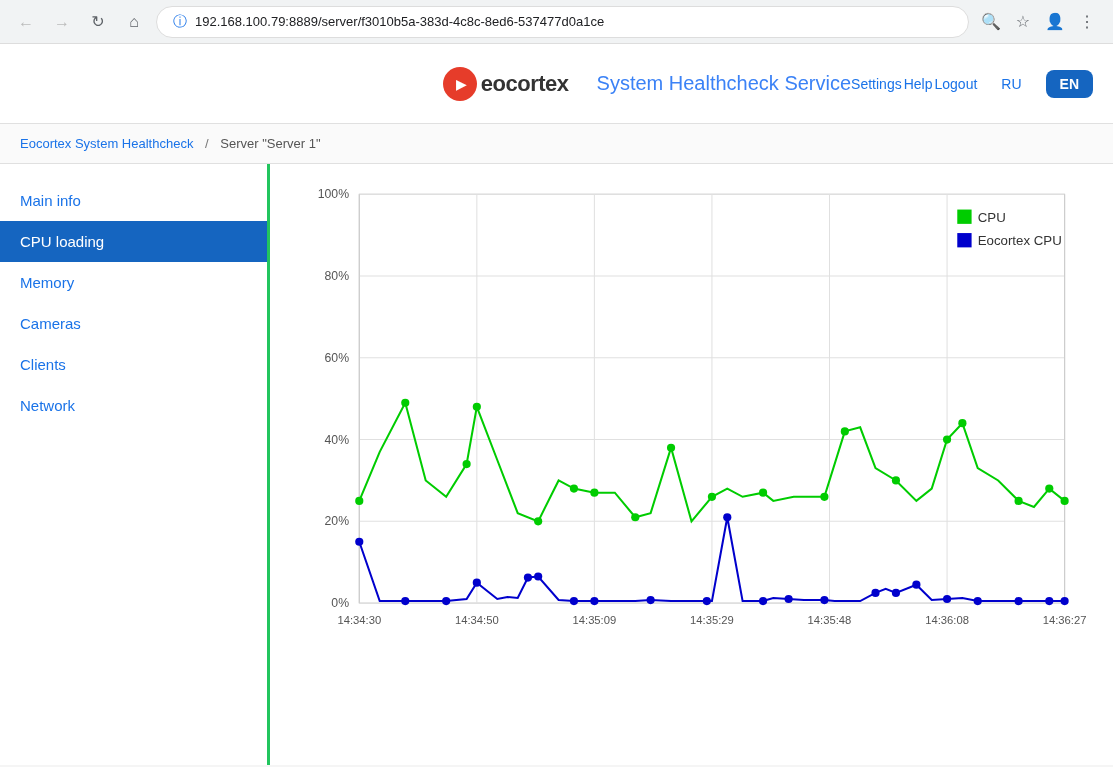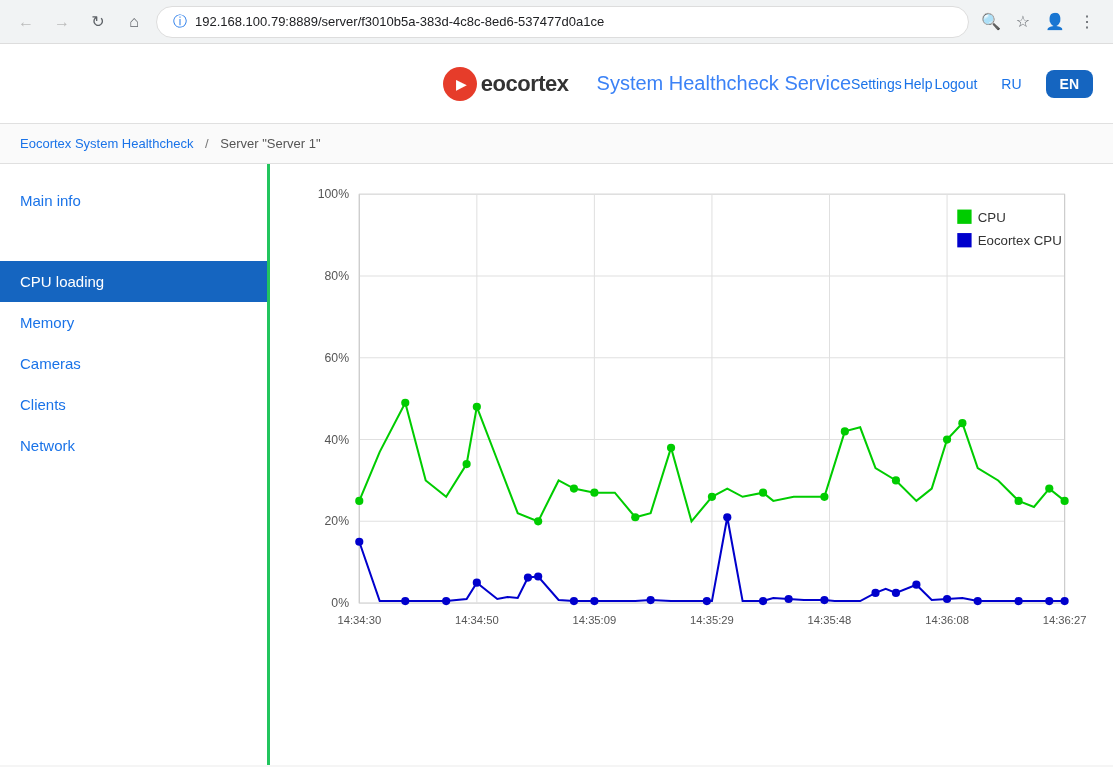--- a/index.html
+++ b/index.html
@@ -140,21 +140,20 @@
     .sidebar-item {
       padding: 12px 20px;
       cursor: pointer;
       color: #1a73e8;
       font-size: 15px;
     }
     .sidebar-item.active {
       background: #1565c0;
       color: white;
       font-weight: 500;
-      margin-top: 40px;
     }
 
     
     .chart-area {
       flex: 1;
       padding: 20px;
       background: white;
     }
     .chart-container {
       position: relative;

